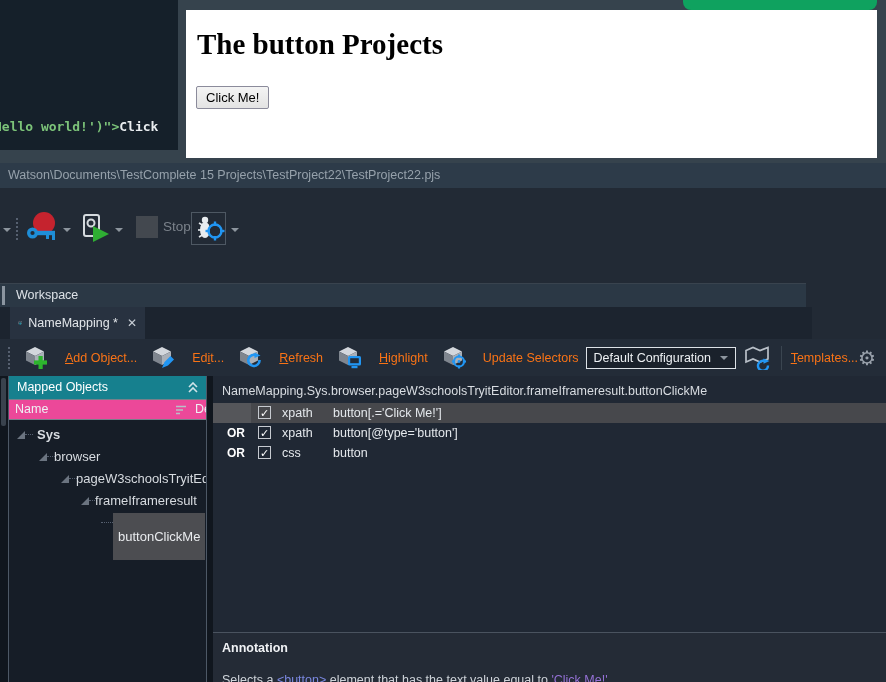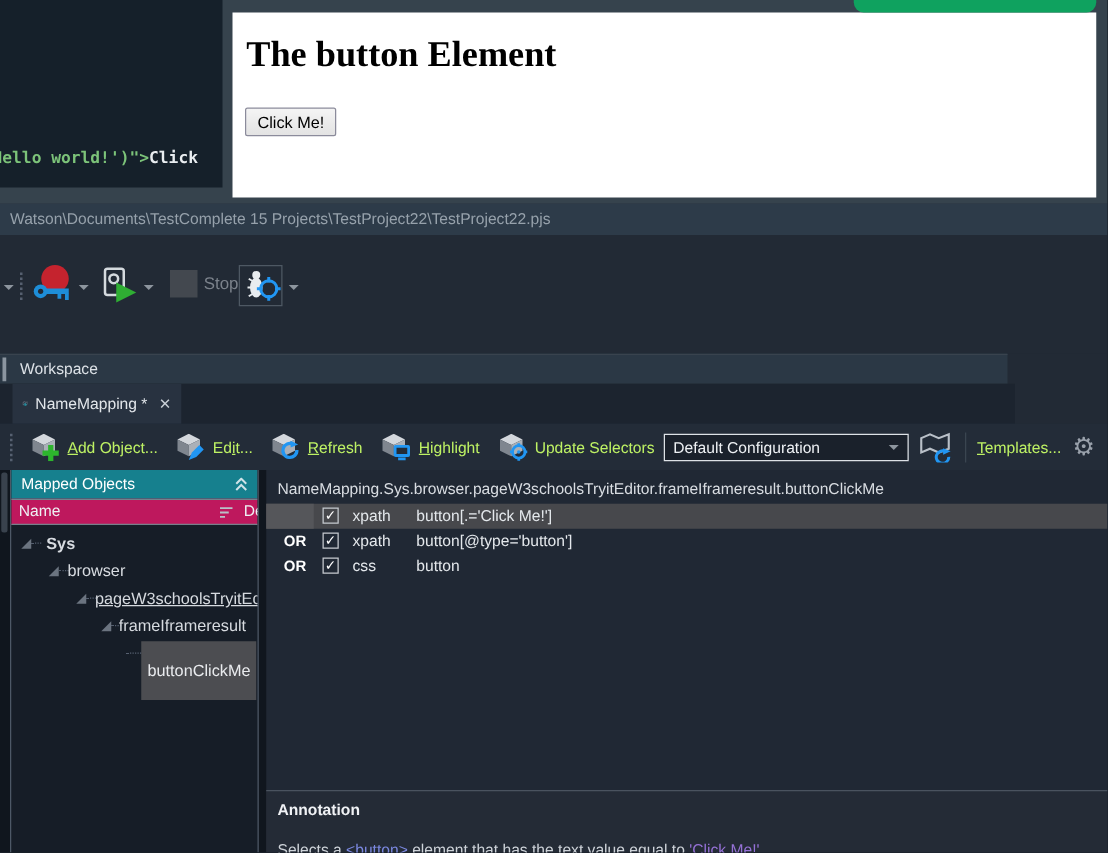--- a/index.html
+++ b/index.html
@@ -46,38 +46,38 @@
   
   .tab-strip { position:absolute; left:0; top:307px; width:812px; height:32px; background:#1c242f;text-align:center; }
   .tab-active { position:absolute; left:10px; top:0; width:135px; height:32px; background:#283240;
                 display:flex; align-items:center; padding:0 8px; }
   .tab-label { margin-left:6px; font-size:12.5px; color:#e2e6ea; white-space:nowrap; }
   .tab-close { margin-left:9px; color:#c9cfd6; font-size:12px; line-height:12px; }
 
   
   .nm-toolbar { position:absolute; left:0; top:339px; width:886px; height:37px; background:#232c38;
                 display:flex; align-items:center; padding:0 10px 0 8px; }
-  .nm-btn { display:flex; align-items:center; gap:6px; margin-left:15px; color:#bef264; font-size:12.5px; white-space:nowrap; }
+  .nm-btn { display:flex; align-items:center; gap:17px; margin-left:15px; color:#f97316; font-size:12.5px; white-space:nowrap; }
   .nm-btn .key { text-decoration:underline; }
   .combo { margin-left:7px; width:196px; height:22px; border:1px solid #dde2e7; background:#1a212b;
            display:flex; align-items:center; padding:0 7px; font-size:12.5px; color:#eef1f4; }
   .combo .arrow-down { margin-left:auto; }
   .nm-sep { width:1px; height:24px; background:#3a4550; margin-left:10px; }
   .gear { margin-left:auto; font-size:20px; color:#99a1ab; line-height:20px; }
 
   
   .main-zone { position:absolute; left:0; top:376px; width:744px; height:306px; background:#10161e; }
   .left-scroll-piece { position:absolute; left:1px; top:2px; width:5px; height:48px; background:#39424d; border-radius:2px; }
 
   .mapped-panel { position:absolute; left:8px; top:0; width:199px; height:306px; background:#161d27;
                   border-left:1px solid #4d5866; border-right:1px solid #4d5866; overflow:hidden; }
   .panel-header { height:23px; background:#16808e; color:#fff; font-size:12.5px; line-height:23px;
                   padding-left:8px; position:relative; }
   .panel-header svg { position:absolute; right:7px; top:6px; }
-  .col-header { height:21px; background:#be185d; border-top:1px solid #77808b; border-bottom:1px solid #77808b;
+  .col-header { height:21px; background:#ec4899; border-top:1px solid #77808b; border-bottom:1px solid #77808b;
                 position:relative; color:#eef1f4; font-size:12.5px; line-height:19px; }
   .col-name { position:absolute; left:6px; }
   .col-desc { position:absolute; left:186px; }
   .col-sort { position:absolute; left:166px; top:5px; }
   .tree { position:relative; padding-top:4px; }
   .tree-row { position:relative; height:22px; font-size:13px; color:#d7dbe0; }
   .expander { position:absolute; top:7px; width:0; height:0;
               border-left:8px solid transparent; border-bottom:8px solid #6b7480; }
   .t-label { position:absolute; top:3px; white-space:nowrap; }
   .t-dots { position:absolute; top:10px; border-top:1px dotted #566070; width:8px; }
@@ -105,21 +105,21 @@
 </head>
 <body>
 
 <div id="app">
 
   <div class="top-zone">
     <div class="code-panel">
       <div class="code-line"><span class="code-green">Hello world!')"&gt;</span><span class="code-white">Click</span></div>
     </div>
     <div class="browser-panel">
-      <div class="browser-heading">The button Element</div>
+      <div class="browser-heading">The button Projects</div>
       <button class="click-me-btn">Click Me!</button>
     </div>
     <div class="green-run-btn"></div>
   </div>
 
   <div class="path-bar">Watson\Documents\TestComplete 15 Projects\TestProject22\TestProject22.pjs</div>
 
   <div class="toolbar-zone">
     <div class="tb-item arrow-down" style="left:3px; top:40px;"></div>
     <div class="tb-item grip-v" style="left:16px; top:30px;"></div>
@@ -300,21 +300,21 @@
           <span class="t-label" style="left:28px;font-weight:bold;">Sys</span>
         </div>
         <div class="tree-row">
           <span class="expander" style="left:30px;"></span>
           <span class="t-dots" style="left:38px;"></span>
           <span class="t-label" style="left:45px;">browser</span>
         </div>
         <div class="tree-row">
           <span class="expander" style="left:52px;"></span>
           <span class="t-dots" style="left:60px;"></span>
-          <span class="t-label" style="left:67px;text-decoration:underline;">pageW3schoolsTryitEd</span>
+          <span class="t-label" style="left:67px;">pageW3schoolsTryitEd</span>
         </div>
         <div class="tree-row">
           <span class="expander" style="left:72px;"></span>
           <span class="t-dots" style="left:80px;"></span>
           <span class="t-label" style="left:86px;">frameIframeresult</span>
         </div>
         <div class="tree-row">
           <span class="t-dots" style="left:92px; width:12px;"></span>
           <span class="t-label t-selected" style="left:104px;">buttonClickMe</span>
         </div>

